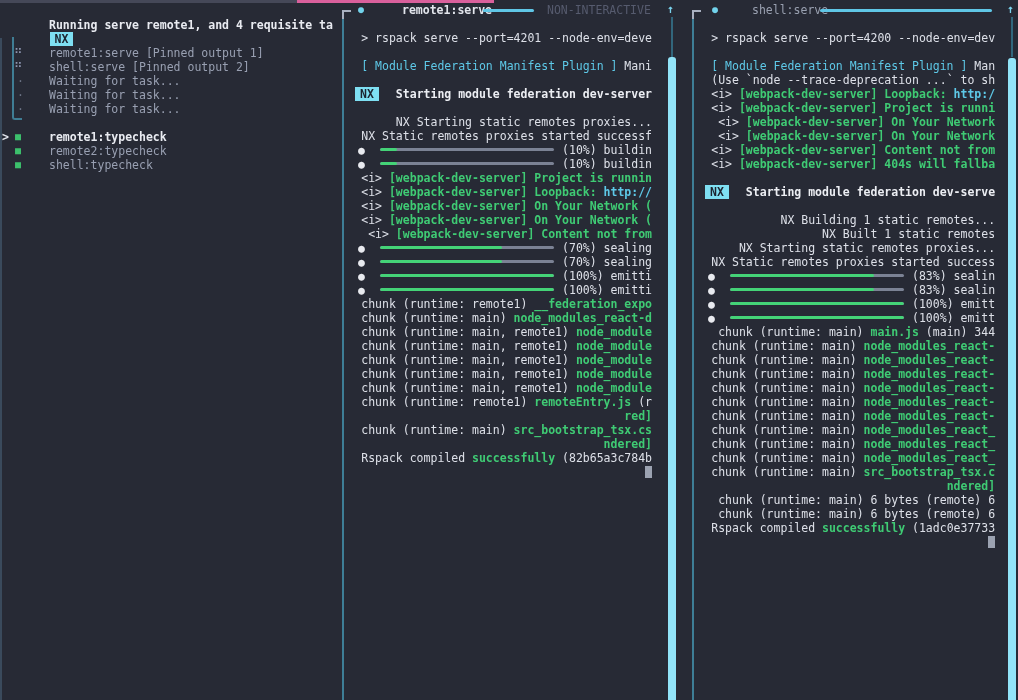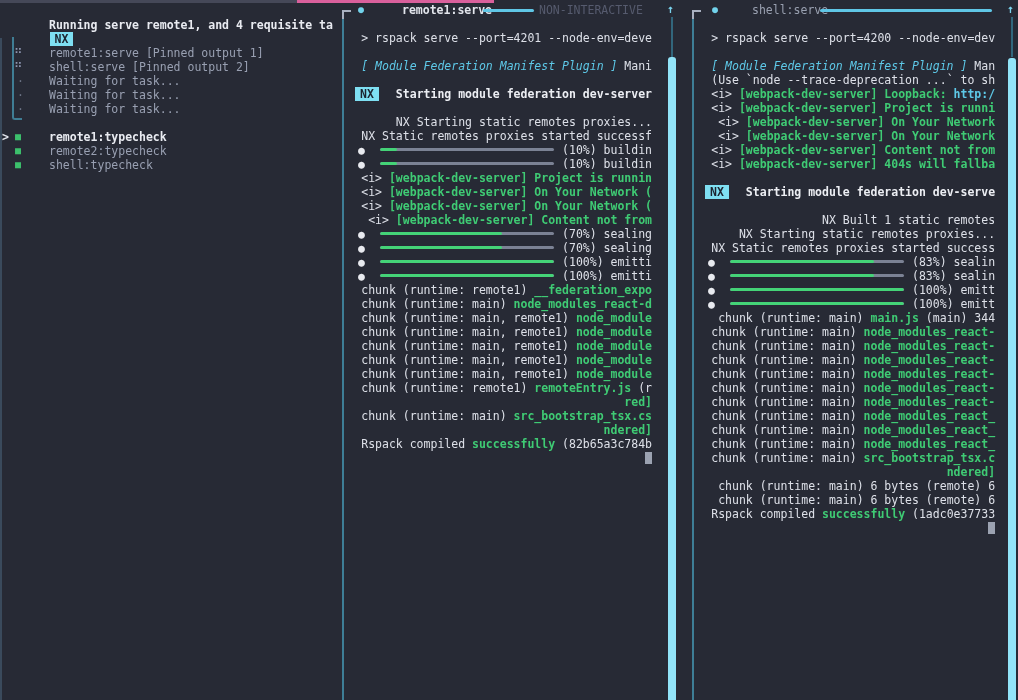--- a/index.html
+++ b/index.html
@@ -39,21 +39,21 @@
   .pane-frame::after{content:"";position:absolute;left:-2px;top:0;width:2px;height:9px;background:#a9b0c0;}
   .pane-header{position:absolute;top:3px;left:0;right:0;height:14px;}
   .ph-bullet{position:absolute;color:#72d3ec;font-size:10px;}
   .ph-title{position:absolute;white-space:pre;margin-left:24px;}
   .ph-line{position:absolute;top:6px;height:3px;background:#5fc6e6;border-radius:2px;}
   .ph-mode{position:absolute;color:#565b6e;white-space:pre;}
   .content{position:absolute;top:31px;text-align:right;}
   .t-line{position:relative;height:14px;white-space:pre;}
   .sg-w{color:#dde0e8;}
   .sg-g{color:#3fcb74;font-weight:bold;}
-  .sg-c{color:#5ec9e8;font-style:italic;}
+  .sg-c{color:#5ec9e8;}
   .sg-cb{color:#5ec9e8;font-weight:bold;}
   .nx-badge-sm{display:inline-block;background:#7edff2;color:#1c2430;font-weight:bold;
     padding:0 5px;margin-right:9px;height:14px;line-height:14px;}
   .badge-text{color:#eceef3;font-weight:bold;margin-left:8px;}
   .pbullet{color:#e8eaef;}
   .pbar{display:inline-block;vertical-align:middle;width:174px;height:3px;margin:0 8px 2px 15px;
     background:#7b8294;border-radius:2px;overflow:hidden;}
   .pfill{height:3px;background:#44d377;border-radius:2px;}
   .cursor{display:inline-block;width:7px;height:12px;background:#9ba2b1;margin-top:1px;}
 
@@ -90,34 +90,35 @@
         <div class="lp-row"><span class="lp-icon square">■</span><span class="lp-label">shell:typecheck</span></div>
       </div>
   </aside>
 
   <section class="pane" style="left:342px;width:338px;">
     <div class="pane-frame"></div>
     <div class="pane-header">
       <span class="ph-bullet" style="left:16px;">●</span>
       <span class="ph-title" style="left:36px;color:#e2e5ec;font-weight:bold;">remote1:serve</span>
       <span class="ph-line" style="left:141px;width:51px;"></span>
-      <span class="ph-mode" style="left:197px;">NON-INTERACTIVE</span>
+      <span class="ph-mode" style="left:205px;">NON-INTERACTIVE</span>
     </div>
     <div class="content" id="mid-content" style="left:13px;">
         <div class="t-line"><span class="sg-w">&gt; rspack serve --port=4201 --node-env=deve</span></div>
         <div class="t-line"></div>
         <div class="t-line"><span class="sg-c">[ Module Federation Manifest Plugin ]</span><span class="sg-w"> Mani</span></div>
         <div class="t-line"></div>
         <div class="t-line"><span class="nx-badge-sm">NX</span><span class="badge-text">Starting module federation dev-server</span></div>
         <div class="t-line"></div>
         <div class="t-line"><span class="sg-w">NX Starting static remotes proxies...</span></div>
         <div class="t-line"><span class="sg-w">NX Static remotes proxies started successf</span></div>
         <div class="t-line"><span class="pbullet">●</span><span class="pbar"><span class="pfill" style="display: block; width: 10%;"></span></span><span class="sg-w">(10%) buildin</span></div>
         <div class="t-line"><span class="pbullet">●</span><span class="pbar"><span class="pfill" style="display: block; width: 10%;"></span></span><span class="sg-w">(10%) buildin</span></div>
         <div class="t-line"><span class="sg-w">&lt;i&gt; </span><span class="sg-g">[webpack-dev-server] Project is runnin</span></div>
+        <div class="t-line"><span class="sg-w">&lt;i&gt; </span><span class="sg-g">[webpack-dev-server] Loopback: </span><span class="sg-cb">http://</span></div>
         <div class="t-line"><span class="sg-w">&lt;i&gt; </span><span class="sg-g">[webpack-dev-server] On Your Network (</span></div>
         <div class="t-line"><span class="sg-w">&lt;i&gt; </span><span class="sg-g">[webpack-dev-server] On Your Network (</span></div>
         <div class="t-line"><span class="sg-w">&lt;i&gt; </span><span class="sg-g">[webpack-dev-server] Content not from</span></div>
         <div class="t-line"><span class="pbullet">●</span><span class="pbar"><span class="pfill" style="display: block; width: 70%;"></span></span><span class="sg-w">(70%) sealing</span></div>
         <div class="t-line"><span class="pbullet">●</span><span class="pbar"><span class="pfill" style="display: block; width: 70%;"></span></span><span class="sg-w">(70%) sealing</span></div>
         <div class="t-line"><span class="pbullet">●</span><span class="pbar"><span class="pfill" style="display: block; width: 100%;"></span></span><span class="sg-w">(100%) emitti</span></div>
         <div class="t-line"><span class="pbullet">●</span><span class="pbar"><span class="pfill" style="display: block; width: 100%;"></span></span><span class="sg-w">(100%) emitti</span></div>
         <div class="t-line"><span class="sg-w">chunk (runtime: remote1) </span><span class="sg-g">__federation_expo</span></div>
         <div class="t-line"><span class="sg-w">chunk (runtime: main) </span><span class="sg-g">node_modules_react-d</span></div>
         <div class="t-line"><span class="sg-w">chunk (runtime: main, remote1) </span><span class="sg-g">node_module</span></div>
@@ -151,20 +152,21 @@
         <div class="t-line"><span class="sg-w">(Use `node --trace-deprecation ...` to sh</span></div>
         <div class="t-line"><span class="sg-w">&lt;i&gt; </span><span class="sg-g">[webpack-dev-server] Loopback: </span><span class="sg-cb">http:/</span></div>
         <div class="t-line"><span class="sg-w">&lt;i&gt; </span><span class="sg-g">[webpack-dev-server] Project is runni</span></div>
         <div class="t-line"><span class="sg-w">&lt;i&gt; </span><span class="sg-g">[webpack-dev-server] On Your Network</span></div>
         <div class="t-line"><span class="sg-w">&lt;i&gt; </span><span class="sg-g">[webpack-dev-server] On Your Network</span></div>
         <div class="t-line"><span class="sg-w">&lt;i&gt; </span><span class="sg-g">[webpack-dev-server] Content not from</span></div>
         <div class="t-line"><span class="sg-w">&lt;i&gt; </span><span class="sg-g">[webpack-dev-server] 404s will fallba</span></div>
         <div class="t-line"></div>
         <div class="t-line"><span class="nx-badge-sm">NX</span><span class="badge-text">Starting module federation dev-serve</span></div>
         <div class="t-line"></div>
+        <div class="t-line"><span class="sg-w">NX Building 1 static remotes...</span></div>
         <div class="t-line"><span class="sg-w">NX Built 1 static remotes</span></div>
         <div class="t-line"><span class="sg-w">NX Starting static remotes proxies...</span></div>
         <div class="t-line"><span class="sg-w">NX Static remotes proxies started success</span></div>
         <div class="t-line"><span class="pbullet">●</span><span class="pbar"><span class="pfill" style="display: block; width: 83%;"></span></span><span class="sg-w">(83%) sealin</span></div>
         <div class="t-line"><span class="pbullet">●</span><span class="pbar"><span class="pfill" style="display: block; width: 83%;"></span></span><span class="sg-w">(83%) sealin</span></div>
         <div class="t-line"><span class="pbullet">●</span><span class="pbar"><span class="pfill" style="display: block; width: 100%;"></span></span><span class="sg-w">(100%) emitt</span></div>
         <div class="t-line"><span class="pbullet">●</span><span class="pbar"><span class="pfill" style="display: block; width: 100%;"></span></span><span class="sg-w">(100%) emitt</span></div>
         <div class="t-line"><span class="sg-w">chunk (runtime: main) </span><span class="sg-g">main.js</span><span class="sg-w"> (main) 344</span></div>
         <div class="t-line"><span class="sg-w">chunk (runtime: main) </span><span class="sg-g">node_modules_react-</span></div>
         <div class="t-line"><span class="sg-w">chunk (runtime: main) </span><span class="sg-g">node_modules_react-</span></div>

